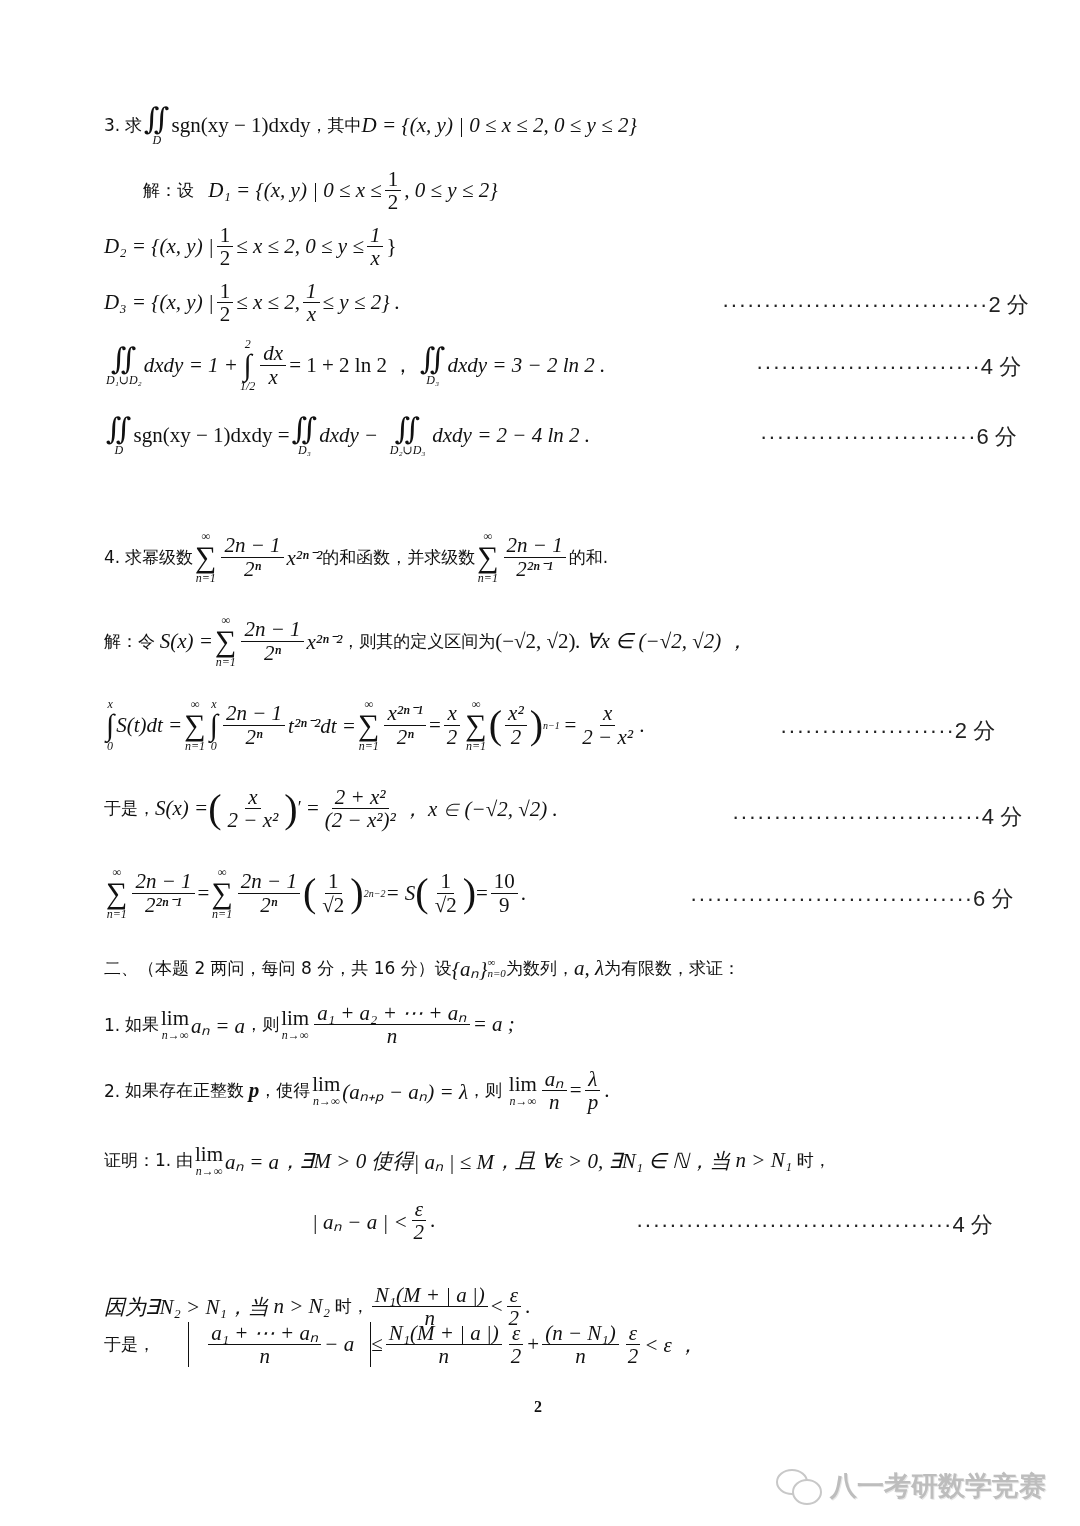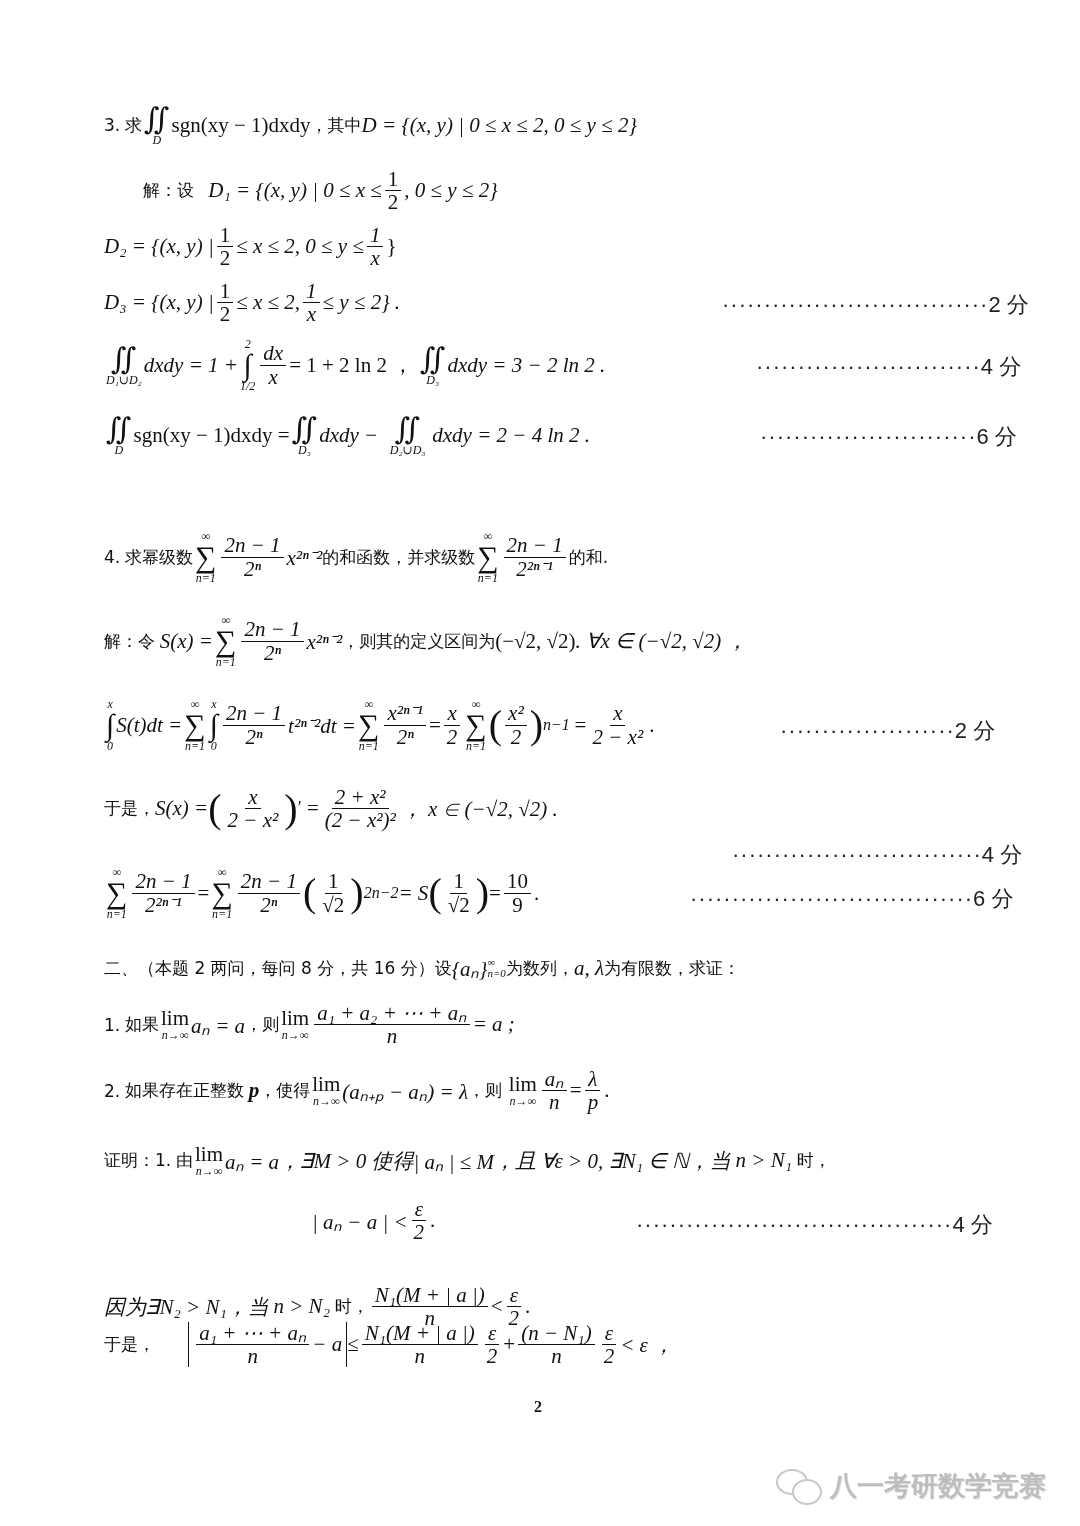--- a/index.html
+++ b/index.html
@@ -12,26 +12,26 @@
   .cn { font-family: "DejaVu Sans", sans-serif; font-size: 17px; }
   .bold { font-weight: bold; }
   .frac { display: inline-flex; flex-direction: column; align-items: center;
           vertical-align: middle; margin: 0 3px; line-height: 1.05; }
   .frac .num { border-bottom: 1px solid #111; padding: 0 3px; }
   .frac .den { padding: 0 3px; }
   .op { display: inline-flex; flex-direction: column; align-items: center;
         vertical-align: middle; margin: 0 2px; line-height: 1; }
   .op .big { font-size: 30px; }
   .op .lim { font-size: 12px; font-style: italic; }
-  .sup { font-size: 16px; vertical-align: 9px; }
+  .sup { font-size: 10px; vertical-align: 9px; }
   .score { position: absolute; font-size: 22px; white-space: nowrap;
            font-family: Liberation Sans, sans-serif; color: #222; letter-spacing: 0; }
   .score .dots { letter-spacing: 1px; }
   .paren { font-size: 40px; font-weight: 100; line-height: 1; }
-  .abs { border-left: 1.5px solid #111; border-right: 1.5px solid #111; padding: 0 4px;
+  .abs { border-left: 1.5px solid #111; border-right: 1.5px solid #111; padding: 0 16px;
          display: inline-flex; align-items: center; }
   .page-num { position: absolute; left: 534px; top: 1398px; font-size: 16px; font-weight: bold; }
   .watermark { position: absolute; left: 776px; top: 1468px; font-size: 27px; color: #bdbdbd;
                font-family: "DejaVu Sans", sans-serif; display: flex; align-items: center;
                text-shadow: 1px 1px 0 #e6e6e6; font-weight: bold; }
   .wm-icon { width: 46px; height: 34px; position: relative; margin-right: 8px; }
   .bubble { position: absolute; border: 2px solid #c8c8c8; border-radius: 50%; background: #fff; }
 </style>
 </head>
 <body>
@@ -238,21 +238,21 @@
     </span>
     <span class="paren">)</span>
     <span class="sup" style="vertical-align:22px;font-size:18px;">′</span>
   <span class="m">&nbsp;=</span>
   <span class="frac m mi">
       <span class="num">2 + x²</span>
       <span class="den">(2 − x²)²</span>
     </span>
   <span class="m mi">，  x ∈ (−√2, √2) .</span>
 </div>
-<div class="score" style="left:732px; top:840px;text-align:center;"><span class="dots">······························</span><span>4 分</span></div>
+<div class="score" style="left:732px; top:802px;text-align:center;"><span class="dots">······························</span><span>4 分</span></div>
 
 <div class="line" style="top:866px;">
   <span class="op">
       <span class="lim">∞</span>
       <span class="big">∑</span>
       <span class="lim">n=1</span>
     </span>
   <span class="frac m mi">
       <span class="num">2n − 1</span>
       <span class="den">2²ⁿ⁻¹</span>

